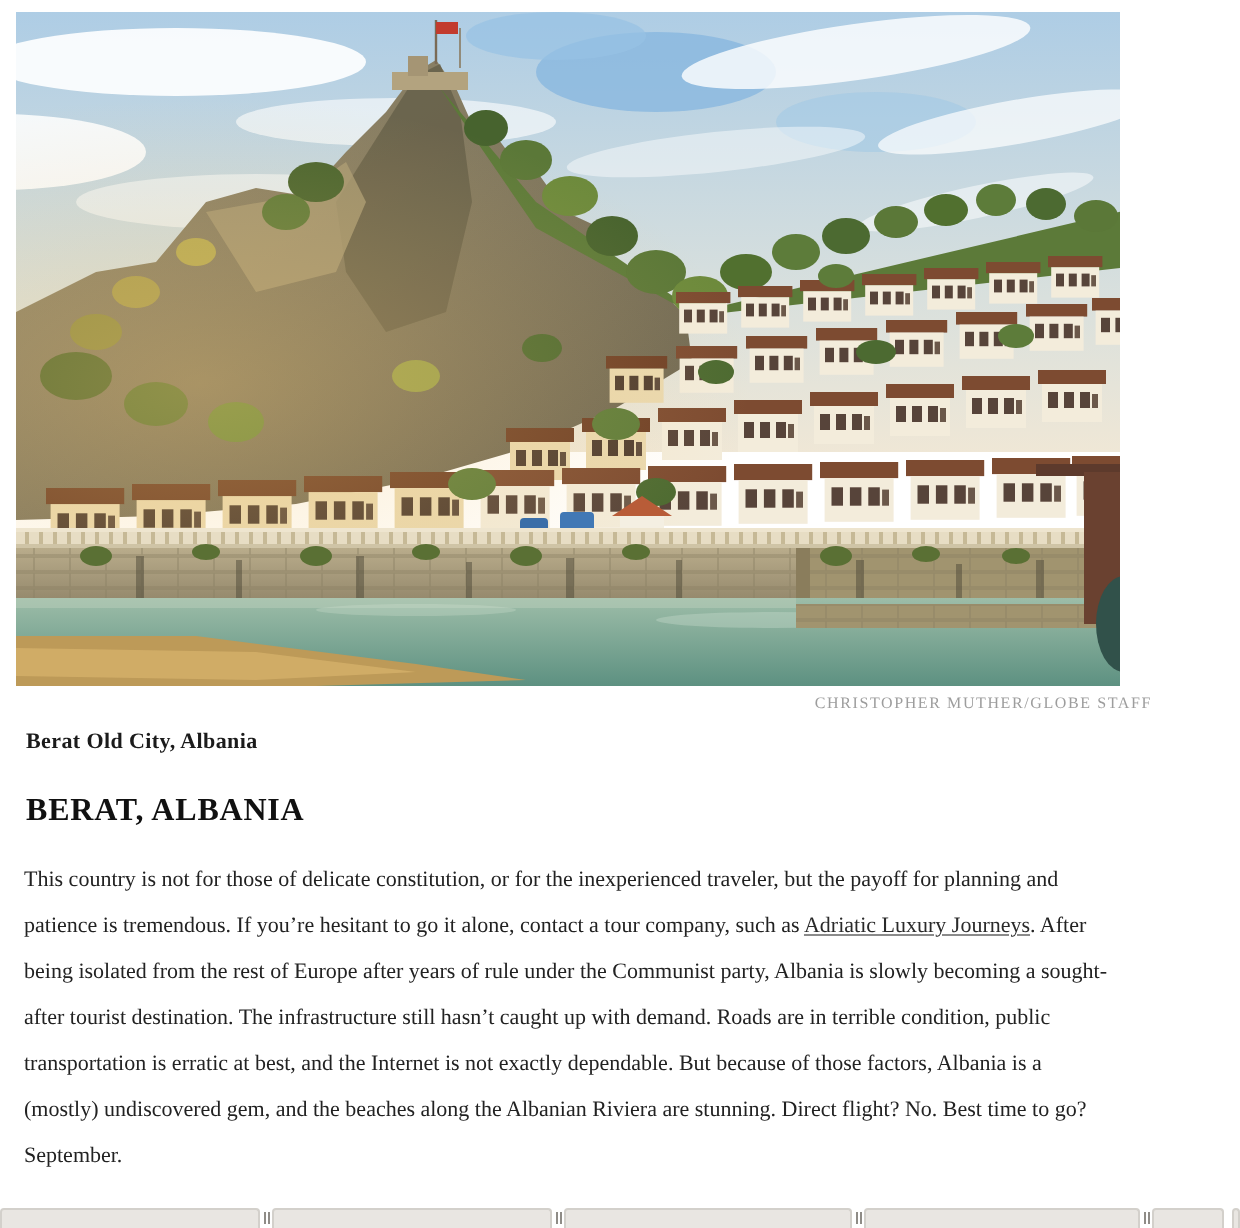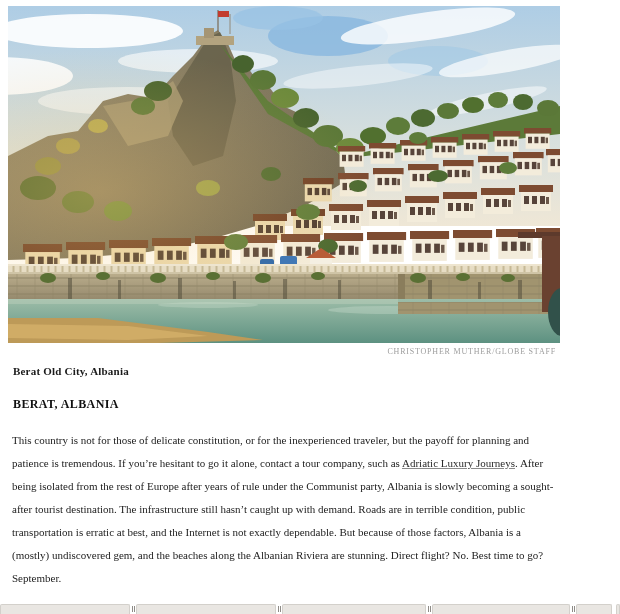--- a/index.html
+++ b/index.html
@@ -6,31 +6,31 @@
   body{
     width:620px;height:614px;position:relative;overflow:hidden;
     background:#ffffff;
     font-family:"Liberation Serif","DejaVu Serif",serif;
   }
   .photo-wrap{
     position:absolute;left:8px;top:6px;width:552px;height:337px;overflow:hidden;
   }
   .photo-wrap svg{display:block;}
   .credit{
-    position:absolute;left:4px;top:347px;width:552px;
+    position:absolute;left:24px;top:347px;width:552px;
     text-align:right;font-size:8px;letter-spacing:.8px;
     color:#9d9d9d;font-family:"Liberation Serif","DejaVu Serif",serif;
   }
   .caption{
     position:absolute;left:13px;top:365px;width:540px;
     font-size:11px;font-weight:bold;color:#1b1b1b;letter-spacing:.2px;
   }
   .heading{
     position:absolute;left:13px;top:397px;width:540px;
-    font-size:12px;font-weight:bold;color:#111;letter-spacing:.4px;
+    font-size:16px;font-weight:bold;color:#111;letter-spacing:.4px;
   }
   .body-text{
     position:absolute;left:12px;top:429px;width:548px;
     font-size:11px;line-height:23px;color:#222;
     text-rendering:optimizeLegibility;
   }
   .body-text a{
     color:#2a2a2a;text-decoration:underline;text-decoration-color:#8a8a8a;cursor:pointer;
   }
   .strip{

